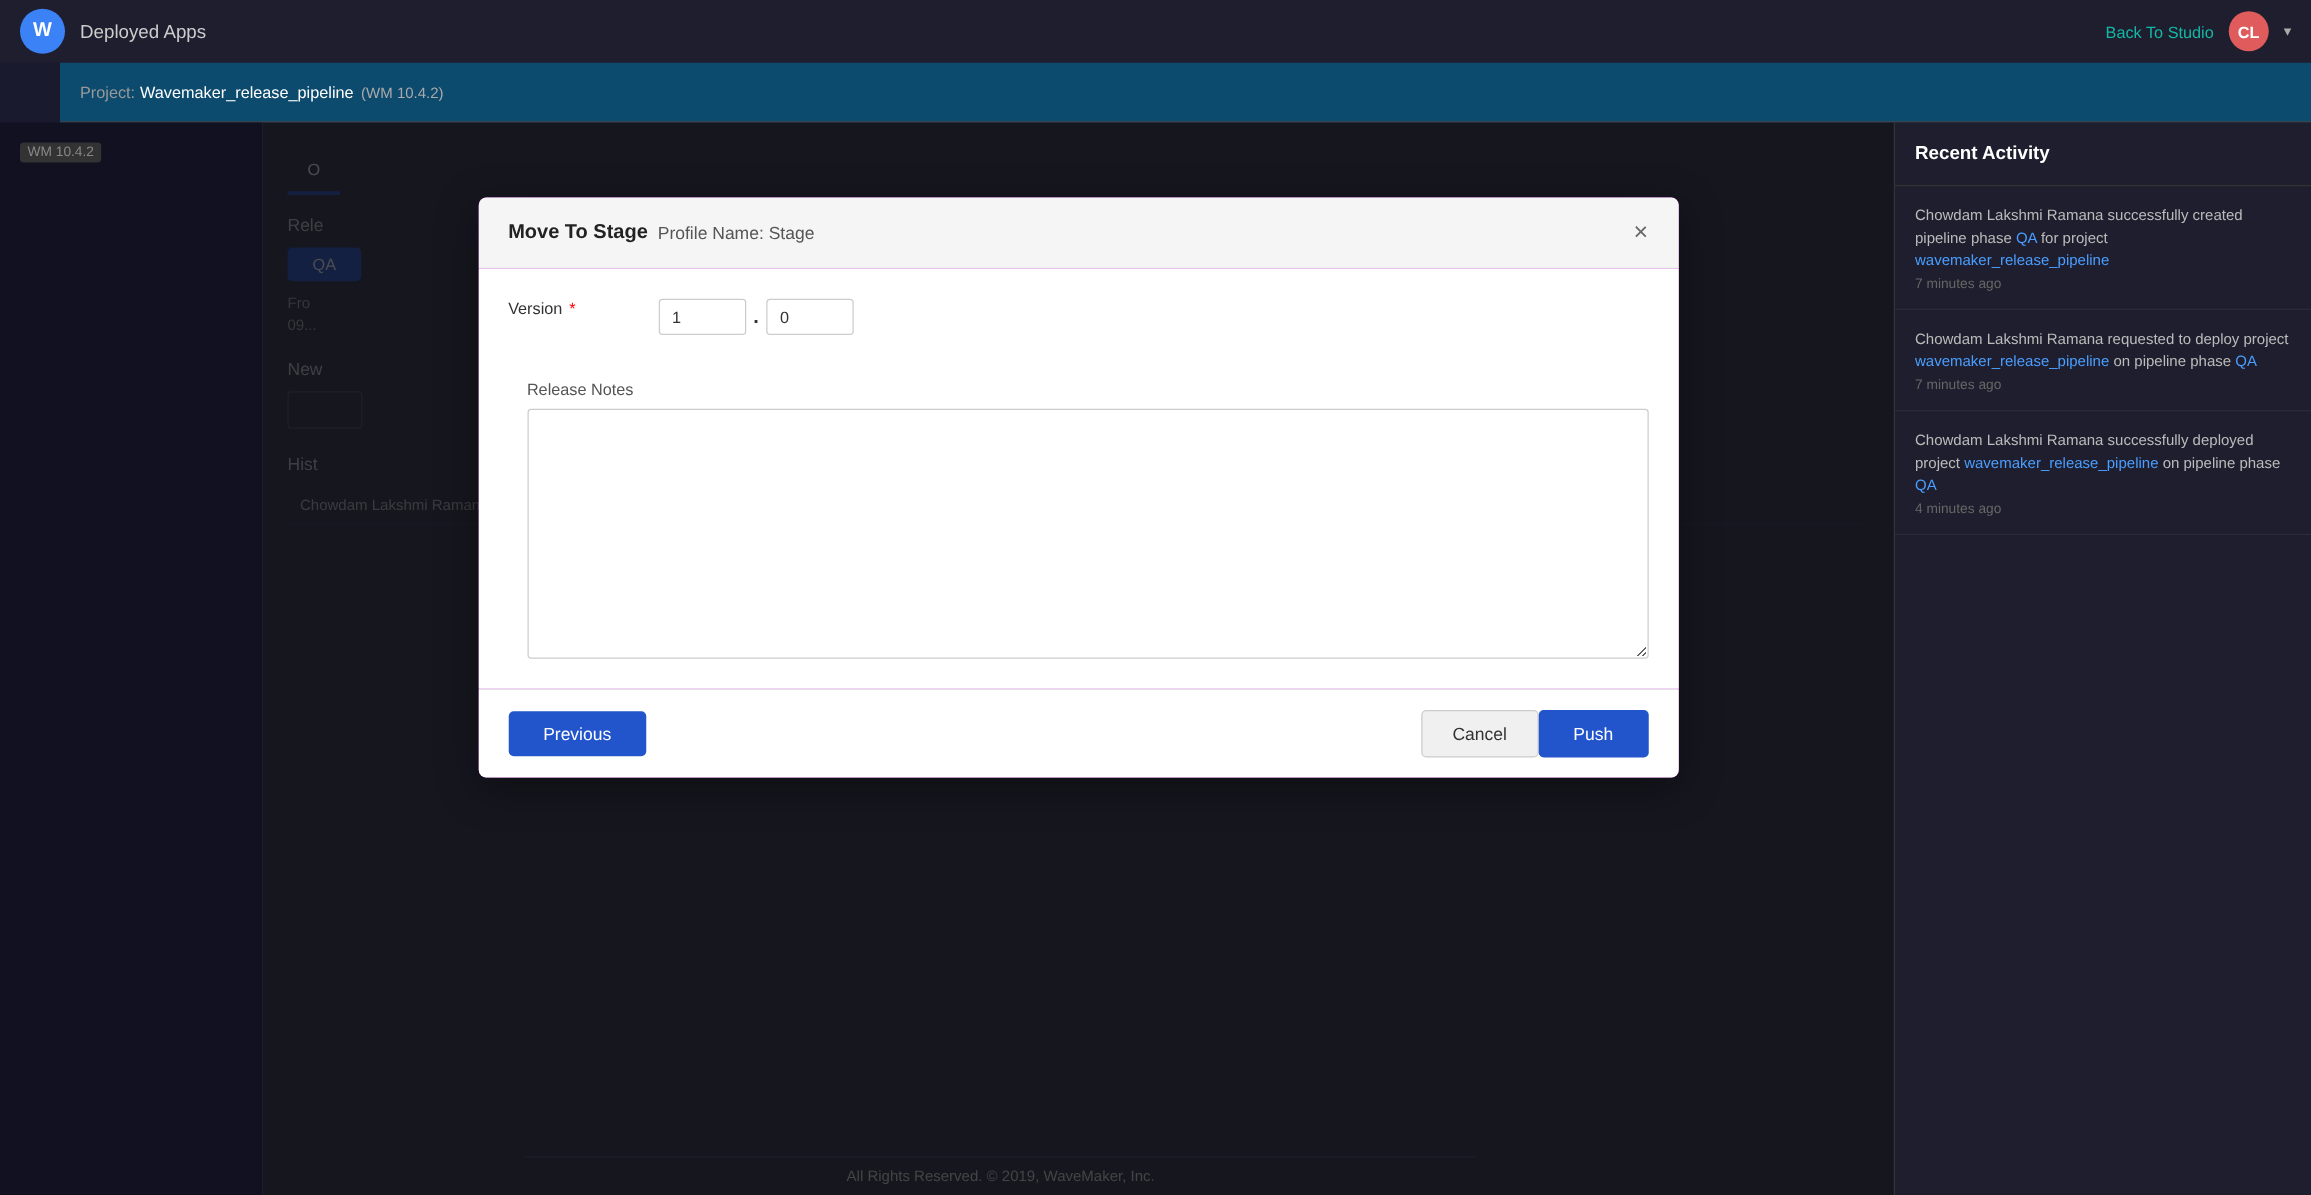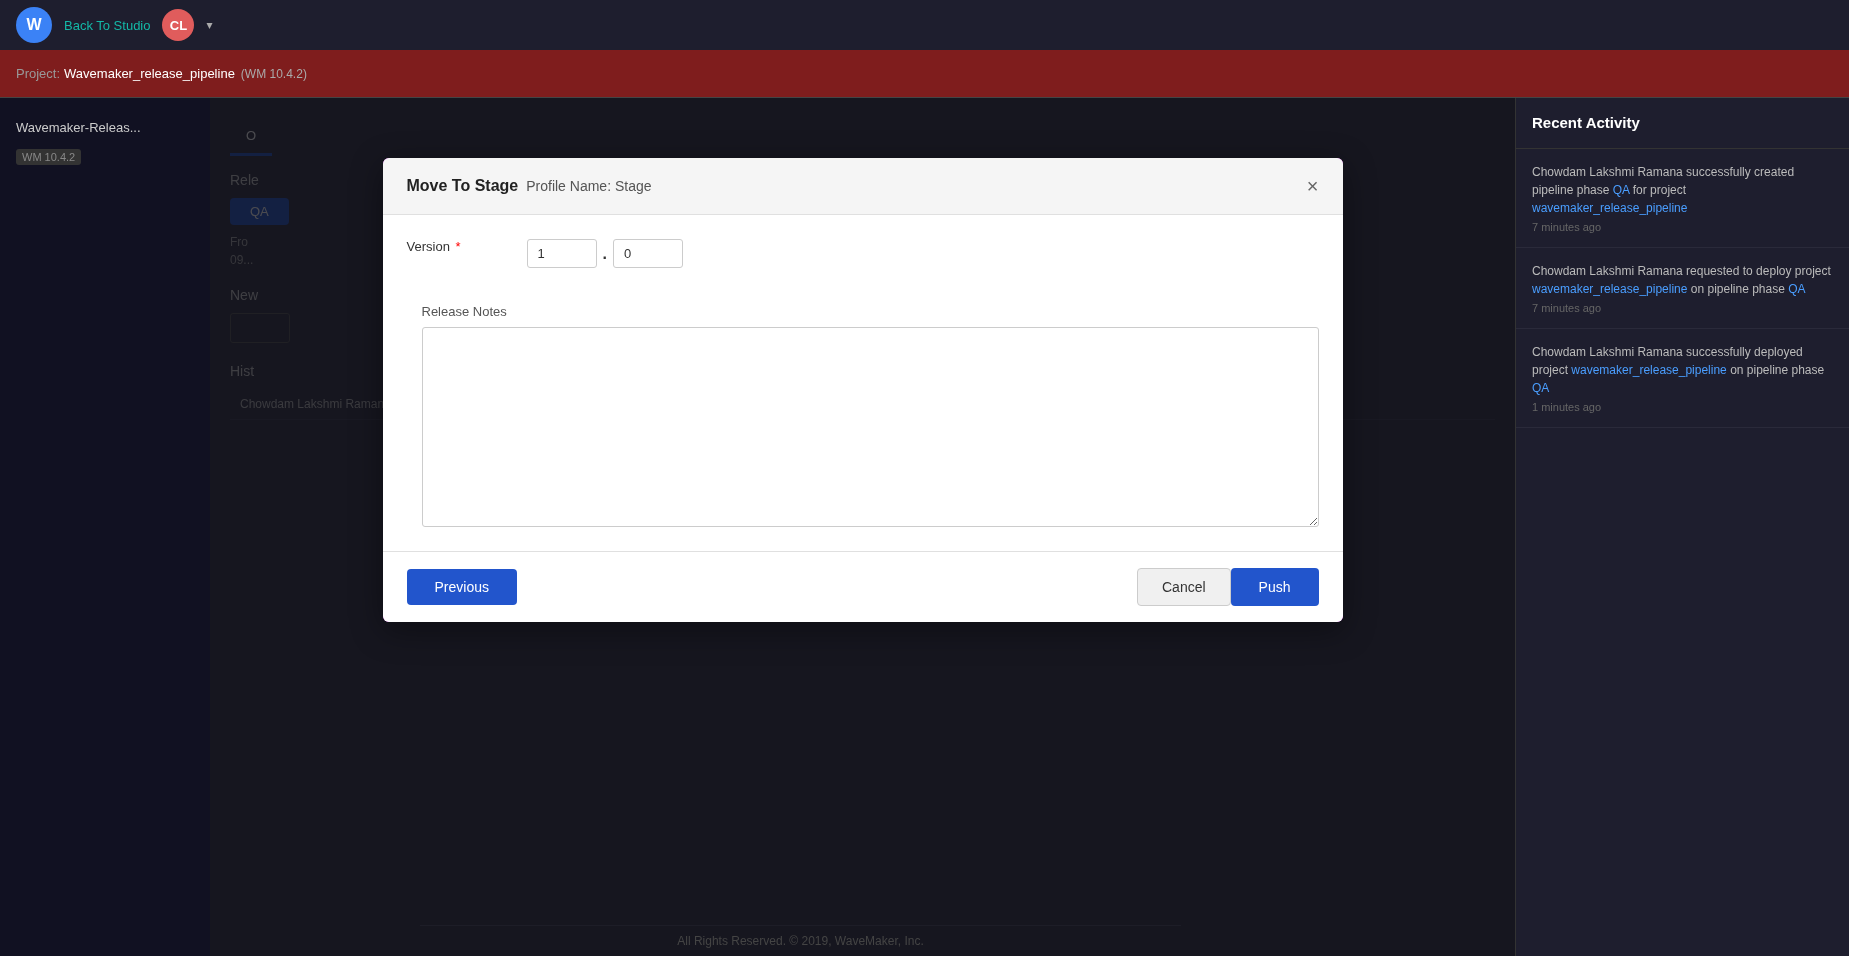--- a/index.html
+++ b/index.html
@@ -11,21 +11,21 @@
     }
     .topbar-logo { width: 36px; height: 36px; border-radius: 50%; background: #3b82f6; display: flex; align-items: center; justify-content: center; color: white; font-weight: bold; font-size: 16px; margin-right: 12px; }
     .topbar-appname { color: #ccc; font-size: 15px; flex: 1; }
     .topbar-right { display: flex; align-items: center; gap: 12px; }
     .back-to-studio { color: #14b8a6; font-size: 13px; cursor: pointer; }
     .avatar { width: 32px; height: 32px; border-radius: 50%; background: #e05c5c; display: flex; align-items: center; justify-content: center; color: white; font-size: 13px; font-weight: bold; }
     .topbar-chevron { color: #aaa; font-size: 12px; }
 
     
     .subnav {
-      display: flex; align-items: center; background: #7f1d1d; height: 48px; padding: 0 16px; border-bottom: 1px solid #444;
+      display: flex; align-items: center; background: #0c4a6e; height: 48px; padding: 0 16px; border-bottom: 1px solid #444; margin-left: 48px;
     }
     .project-label { color: #999; font-size: 13px; }
     .project-name { color: #fff; font-size: 13px; font-weight: 500; }
     .project-version { color: #aaa; font-size: 12px; margin-left: 6px; }
 
     
     .main-layout { display: flex; height: calc(956px - 50px - 48px); }
 
     
     .left-sidebar { width: 210px; background: #111122; padding: 12px 0; flex-shrink: 0; }
@@ -115,39 +115,37 @@
       border-bottom: 3px solid #2255cc; padding: 10px 16px; color: white; font-size: 13px; display: inline-block;
     }
   </style>
 </head>
 <body>
 
 <div class="topbar">
   <div class="topbar-logo">
     <span>W</span>
   </div>
+  <span class="topbar-appname">Deployed Apps</span>
   <div class="topbar-right">
     <span class="back-to-studio">Back To Studio</span>
     <div class="avatar">CL</div>
     <span class="topbar-chevron">▾</span>
   </div>
 </div>
 
 <div class="subnav">
   <span class="project-label">Project:</span>
   <span class="project-name" style="margin-left:4px;">Wavemaker_release_pipeline</span>
   <span class="project-version">(WM 10.4.2)</span>
 </div>
 
 <div class="main-layout">
 
   <div class="left-sidebar">
-    <div style="padding: 10px 16px; display:flex; align-items:center; gap:8px;">
-      <span style="color:#ccc; font-size:13px;">Wavemaker-Releas...</span>
-    </div>
     <div style="padding: 2px 16px;">
       <span style="color:#888; font-size:11px; background:#333; padding:2px 6px; border-radius:3px;">WM 10.4.2</span>
     </div>
   </div>
 
   <div class="content-area">
 
     <div class="bg-content">
       <div style="display:flex; gap:8px; margin-bottom:16px;">
         <div class="tab-active">O</div>
@@ -236,17 +234,17 @@
       <div class="activity-text">
         <span>Chowdam Lakshmi Ramana requested to deploy project </span><span class="activity-link">wavemaker_release_pipeline</span><span> on pipeline phase </span><span class="activity-link">QA</span>
       </div>
       <div class="activity-time">7 minutes ago</div>
     </div>
 
     <div class="activity-item">
       <div class="activity-text">
         <span>Chowdam Lakshmi Ramana successfully deployed project </span><span class="activity-link">wavemaker_release_pipeline</span><span> on pipeline phase </span><span class="activity-link">QA</span>
       </div>
-      <div class="activity-time">1 minutes ago</div>
+      <div class="activity-time">4 minutes ago</div>
     </div>
 
   </div>
 </div>
 
 </body></html>

